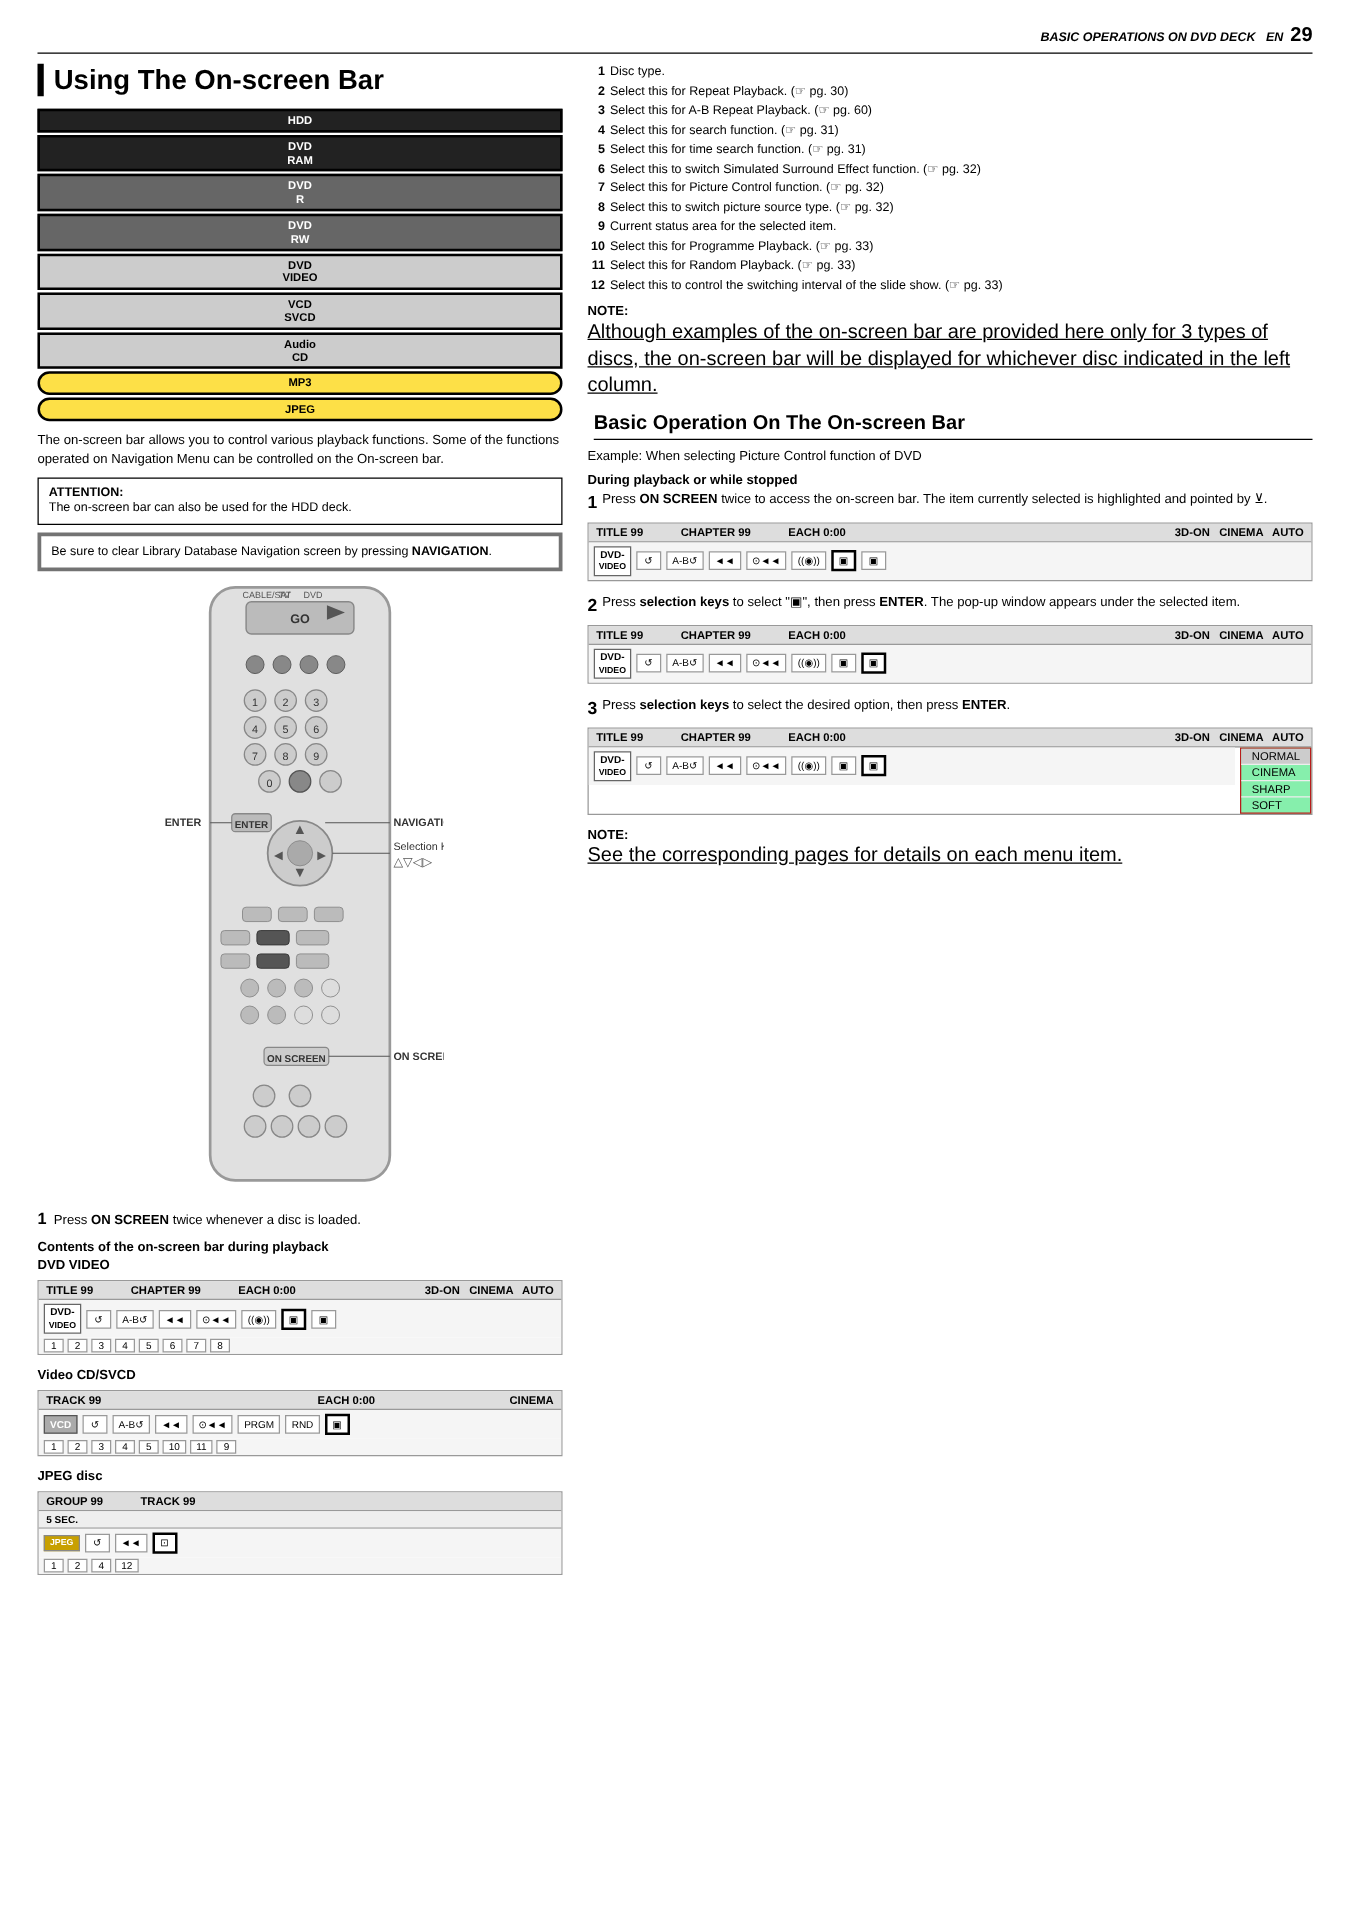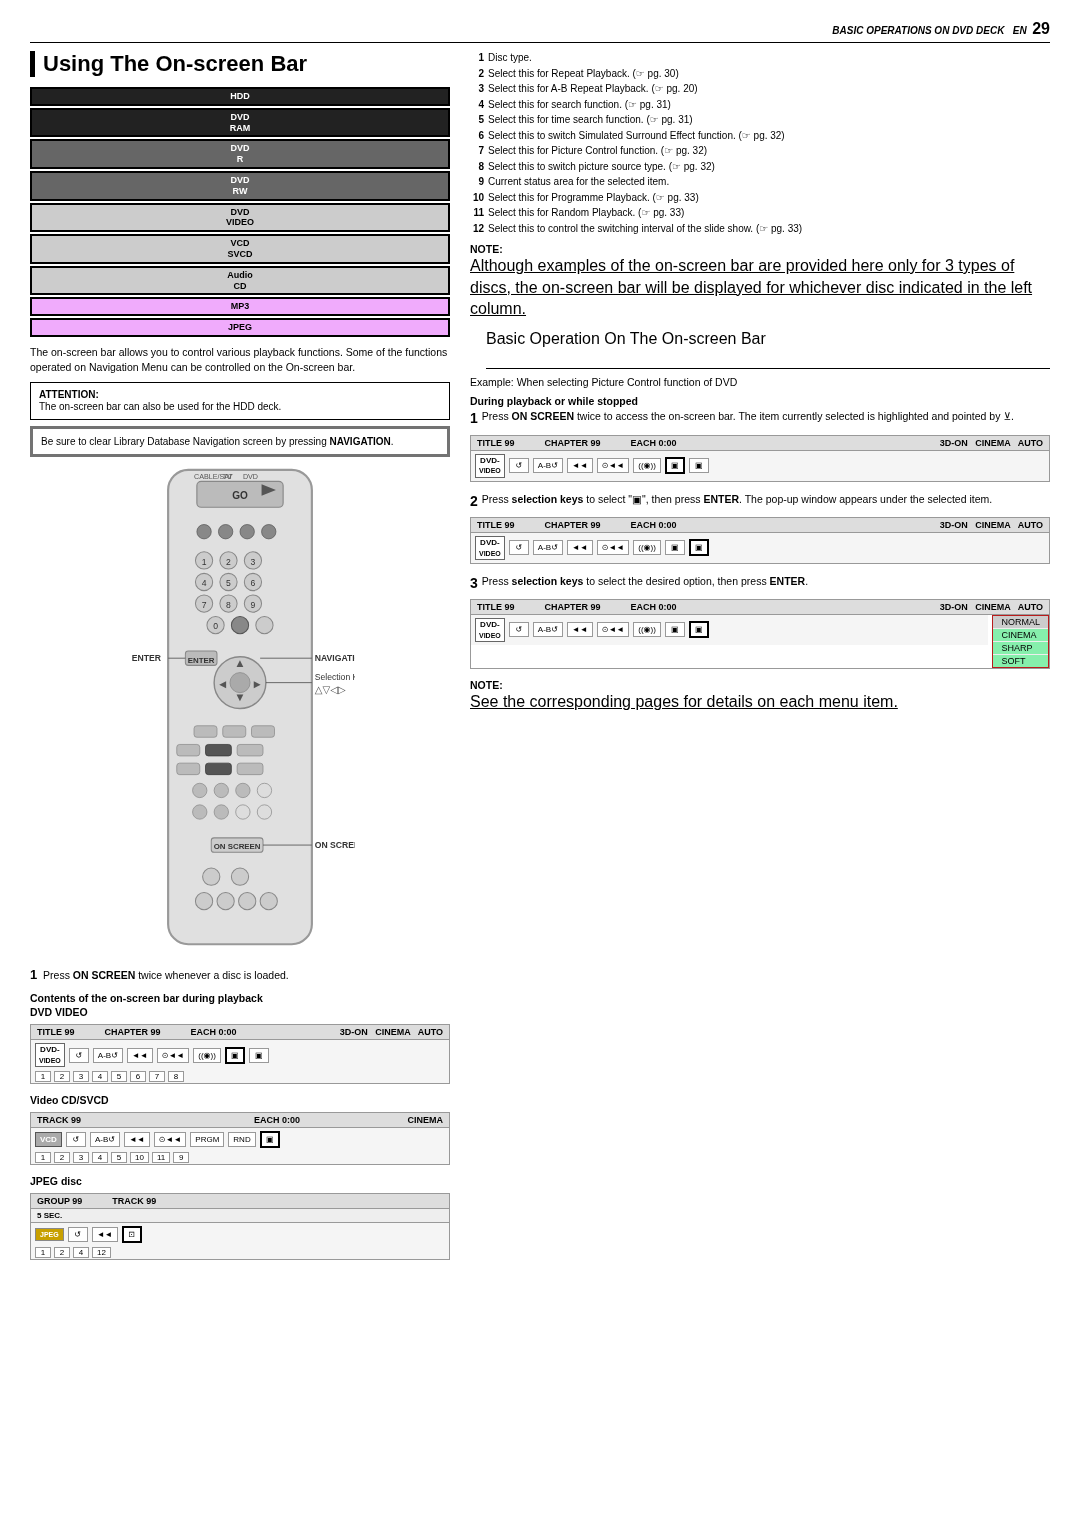--- a/index.html
+++ b/index.html
@@ -65,22 +65,23 @@
     }
     .badge.medium {
       background: #666;
       color: #fff;
     }
     .badge.light {
       background: #ccc;
       color: #000;
     }
     .badge.white {
-      background: #f0abfc;
+      background: #fde047;
       color: #000;
+      border-radius: 14px;
     }
     .intro-text {
       font-size: 10.5px;
       margin-bottom: 8px;
       line-height: 1.4;
     }
     .attention-box {
       border: 1px solid #000;
       padding: 6px 8px;
       margin-bottom: 6px;
@@ -245,24 +246,24 @@
     }
     .note-content {
       font-size: 16px;
       line-height: 1.35;
       margin-bottom: 8px;
       text-decoration: underline;
     }
     
     .basic-op-title {
       font-size: 16px;
-      font-weight: normal;
+      font-weight: bold;
       border-bottom: 1px solid #000;
-      padding-bottom: 20px;
-      margin: 10px 0 6px 16px;
+      padding-bottom: 3px;
+      margin: 10px 0 6px 5px;
     }
     .step-block {
       margin-bottom: 8px;
     }
     .step-inline {
       display: flex;
       gap: 4px;
       align-items: flex-start;
       font-size: 10.5px;
       line-height: 1.4;
@@ -530,21 +531,21 @@
       <li>
           <span class="n">1</span>
           <span>Disc type.</span>
         </li>
       <li>
           <span class="n">2</span>
           <span>Select this for Repeat Playback. (☞ pg. 30)</span>
         </li>
       <li>
           <span class="n">3</span>
-          <span>Select this for A-B Repeat Playback. (☞ pg. 20)</span>
+          <span>Select this for A-B Repeat Playback. (☞ pg. 60)</span>
         </li>
       <li>
           <span class="n">4</span>
           <span>Select this for search function. (☞ pg. 31)</span>
         </li>
       <li>
           <span class="n">5</span>
           <span>Select this for time search function. (☞ pg. 31)</span>
         </li>
       <li>

